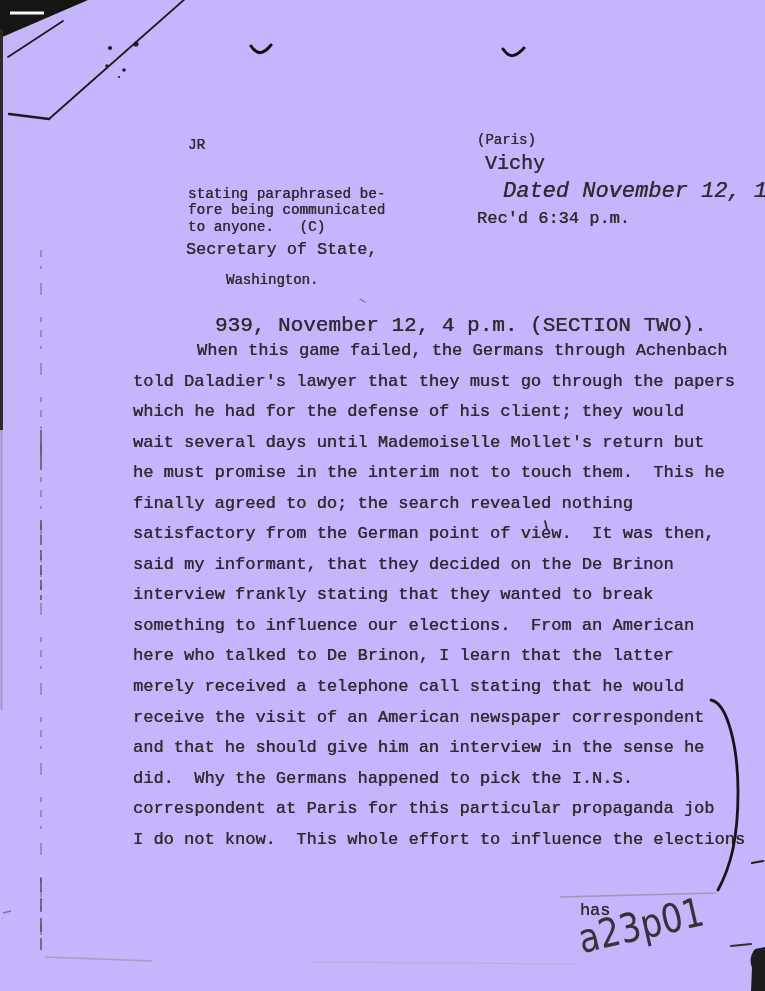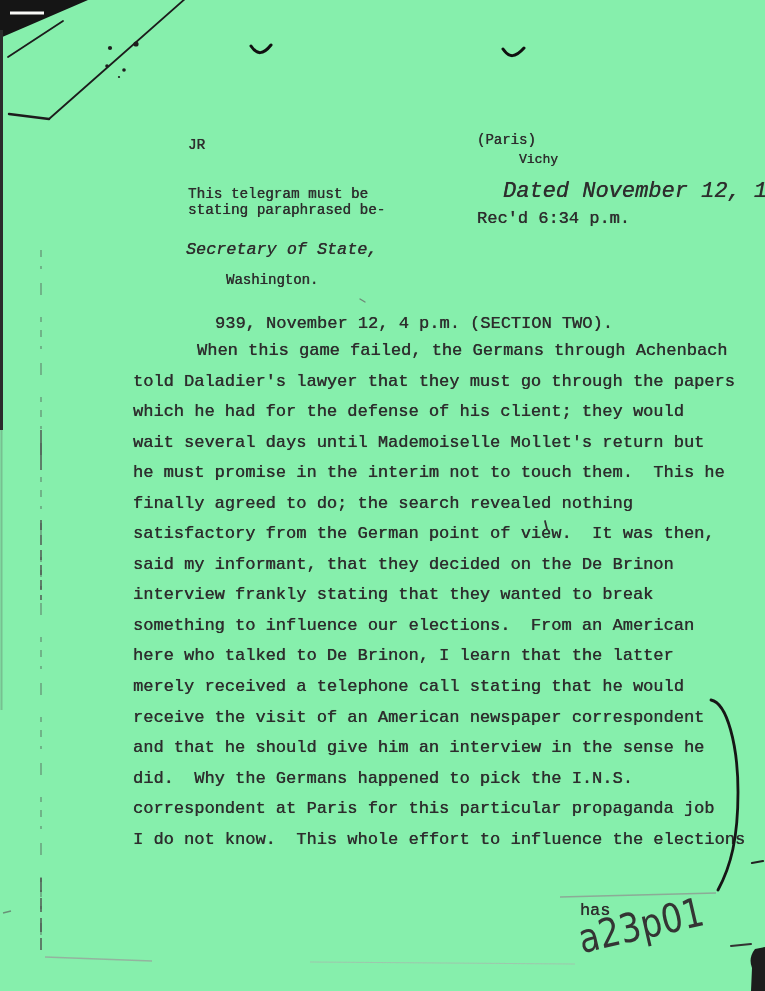--- a/index.html
+++ b/index.html
@@ -1,39 +1,39 @@
 <!DOCTYPE html>
 <html><head>
 <meta charset="utf-8">
 <style>
   html, body { margin: 0; padding: 0; }
   body { background: #e8e8e6; }
   #page {
     position: relative;
     width: 765px; height: 991px;
-    background: #86efac;
+    background: #c4b5fd;
     overflow: hidden;
     font-family: "Liberation Mono", monospace;
     color: #2d2d2d;
   }
   .typed { position: absolute; white-space: pre; text-shadow: 0.3px 0 0 rgba(45,45,45,.75), 0 0 0.7px rgba(45,45,45,.45); }
   .tline { white-space: pre; }
 
   
   #initials-block { left: 188px; top: 104px; font-size: 14.3px; line-height: 16.4px; }
   
   #origin-paris { left: 477px; top: 132px; font-size: 14px; }
-  #origin-vichy { left: 485px; top: 152px; font-size: 13px; margin-left: 34px; }
+  #origin-vichy { left: 485px; top: 152px; font-size: 20px; }
   #date-line    { left: 503px; top: 179px; font-size: 22px; font-style: italic; }
   #recd-line    { left: 477px; top: 209px; font-size: 17px; }
 
   
-  #recipient    { left: 186px; top: 240px; font-size: 16.8px; font-style: italic; }
+  #recipient    { left: 186px; top: 240px; font-size: 16.8px; }
   #city         { left: 226px; top: 272px; font-size: 14px; }
-  #number-line  { left: 215px; top: 314px; font-size: 17px; }
+  #number-line  { left: 215px; top: 314px; font-size: 21px; }
 
   
   #body-block {
     left: 133px; top: 336px;
     font-size: 17px; line-height: 30.55px;
     width: 625px;
   }
   #body-block .tline:first-child { padding-left: 64px; }
   #continuation { left: 580px; top: 869px; font-size: 16.8px; margin-top: 32px; }
 
@@ -56,21 +56,21 @@
     z-index: 5;
   }
 </style>
 </head>
 <body>
 
 <div id="page">
 
   <div class="typed" id="initials-block">
     <div class="tline">JR</div>
-    <div><div class="tline">This telegram must be</div><div class="tline">stating paraphrased be-</div></div>
+    <div><div class="tline">stating paraphrased be-</div><div class="tline">fore being communicated</div><div class="tline">to anyone.   (C)</div></div>
   </div>
 
   <div class="typed" id="origin-paris">(Paris)</div>
   <div class="typed" id="origin-vichy">Vichy</div>
   <div class="typed" id="date-line">Dated November 12, 1940</div>
   <div class="typed" id="recd-line">Rec'd 6:34 p.m.</div>
 
   <div class="typed" id="recipient">Secretary of State,</div>
   <div class="typed" id="city">Washington.</div>
   <div class="typed" id="number-line">939, November 12, 4 p.m. (SECTION TWO).</div>

